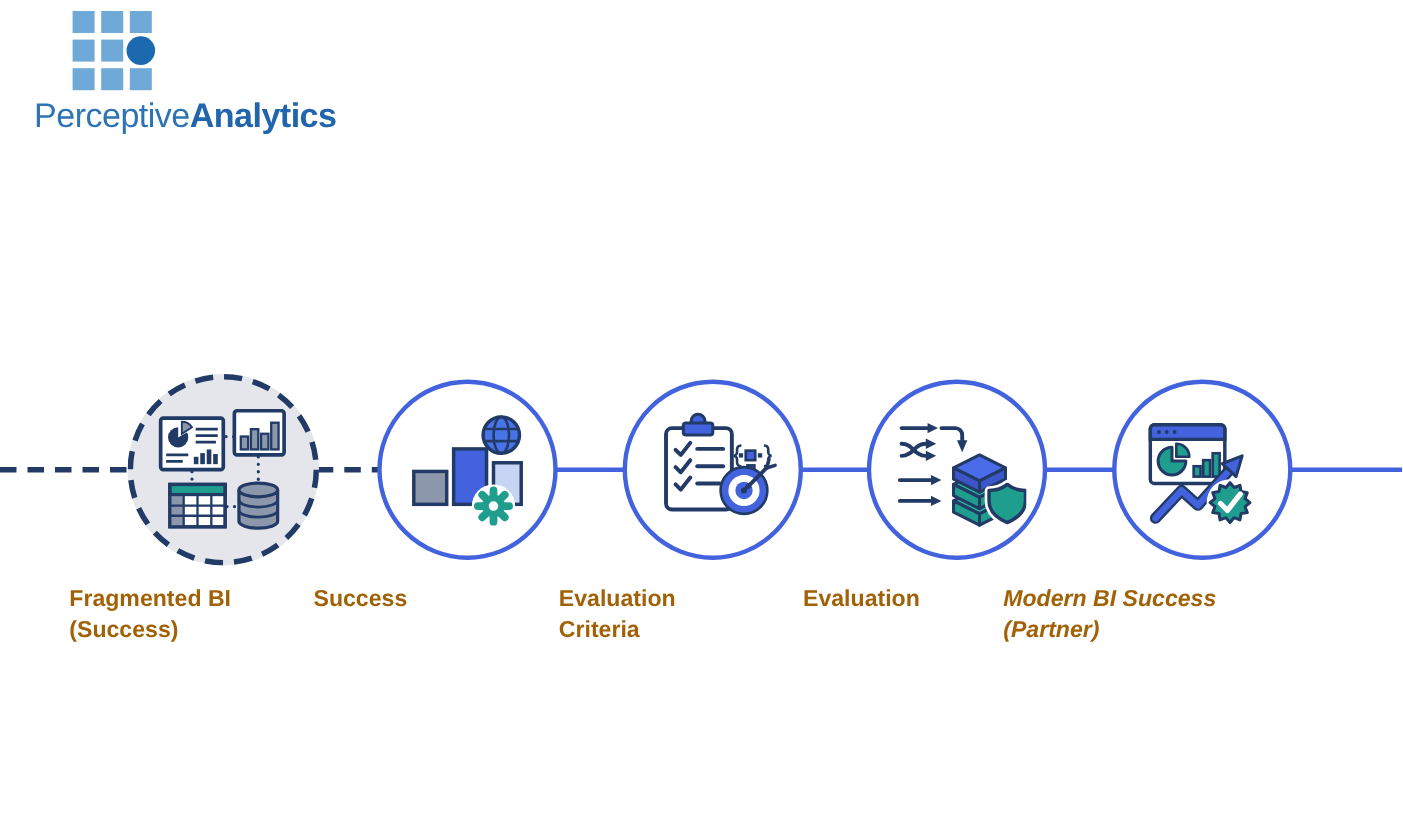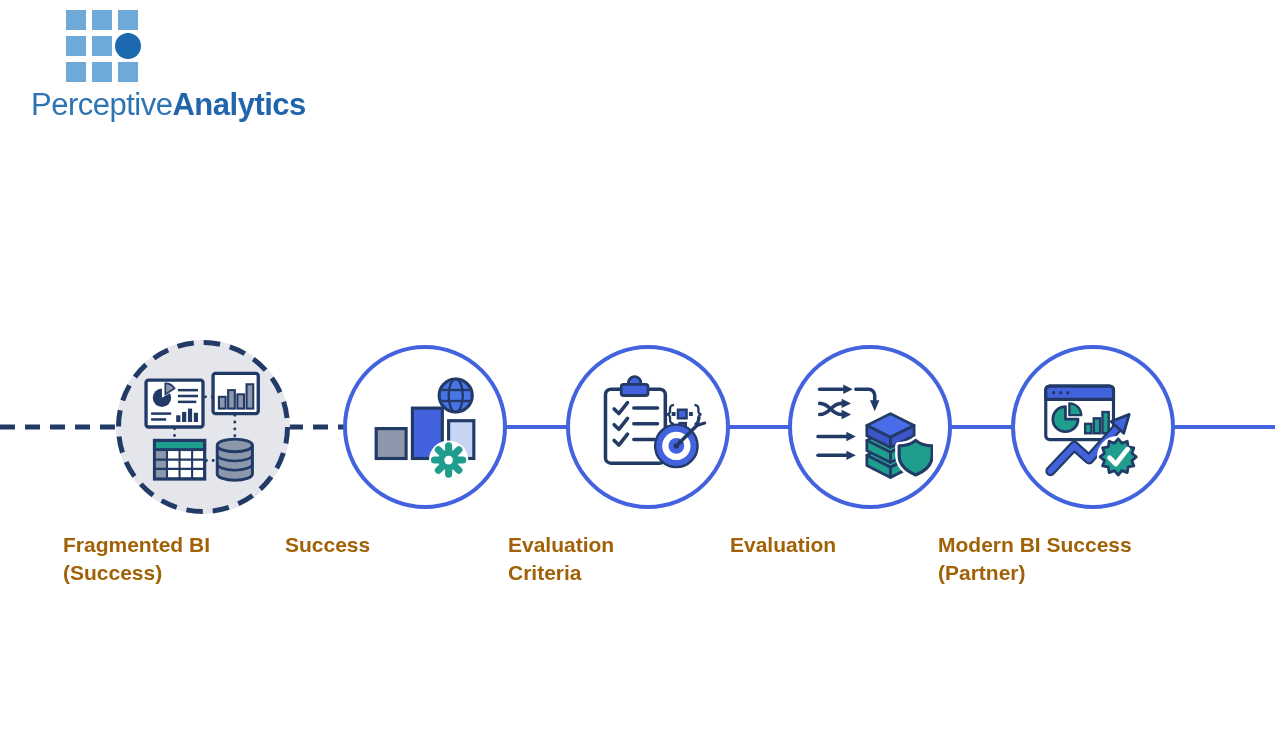--- a/index.html
+++ b/index.html
@@ -33,21 +33,21 @@
   }
   .node--problem .ring { position:absolute; left:0; top:0; }
   .node svg.icon { display:block; }
 
   .n2 { left:343px; } .n3 { left:566px; } .n4 { left:788px; } .n5 { left:1011px; }
 
   .label {
     position:absolute; top:531px; width:280px; text-align:left;
     font-weight:700; font-size:21px; line-height:28px; color:#a16207;
   }
-  .l1 { left:63px; } .l2 { left:285px; } .l3 { left:508px; } .l4 { left:730px; } .l5 { left:938px; }
+  .l1 { left:63px; } .l2 { left:285px; } .l3 { left:508px; } .l4 { left:730px; } .l5 { left:912px;font-style:italic; }
 </style>
 </head>
 <body>
 
 <div class="page">
 
   <header class="logo">
     <div class="logo-grid">
       <span class="sq"></span>
       <span class="sq"></span>

